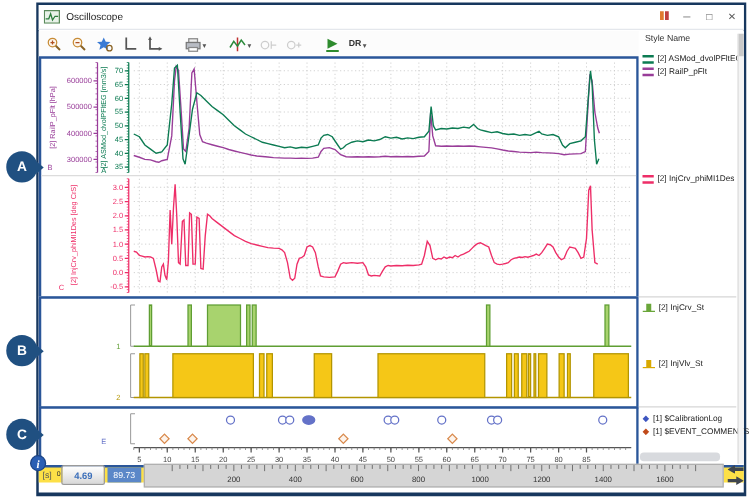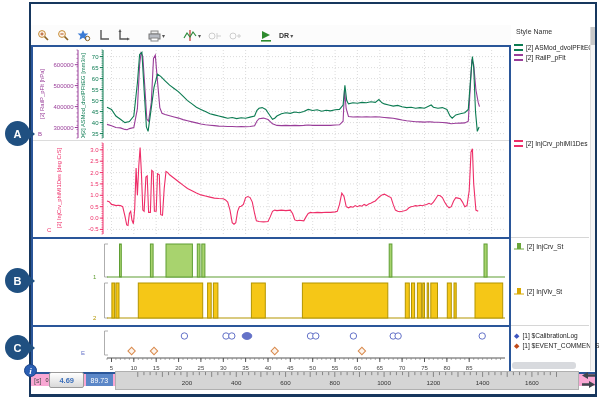--- a/index.html
+++ b/index.html
@@ -43,21 +43,21 @@
   .panel-hdr{position:absolute;left:5px;top:3px;font-size:7px;color:#333}
   .lgitem{position:absolute;left:3px;height:10px;display:flex;align-items:center;white-space:nowrap}
   .lglabel{font-size:6.6px;color:#222;margin-left:3px}
   .lgline{width:9px;height:7px;border-top:2px solid;border-bottom:2px solid}
   .lgdia{font-size:7px;line-height:7px}
   .psep{position:absolute;left:0;width:78px;height:1px;background:#d6d6d6}
   .pvscroll{position:absolute;right:0;top:2px;width:5px;height:344px;background:#f4f4f4;border-left:1px solid #ddd}
   .pvthumb{position:absolute;left:0;top:0;width:4px;height:18px;background:#c9c9c9}
 
   
-  .timeline{position:absolute;left:0;top:368px;width:564px;height:14px;background:#f9a8d4;
+  .timeline{position:absolute;left:0;top:368px;width:564px;height:14px;background:#fde047;
     border-top:2px solid #2a5699;display:flex;align-items:center}
   .unit{font-size:7px;color:#555;margin-left:3px}
   .zero{font-size:5.5px;color:#333;margin-left:4px}
   .thumbbox{width:35px;height:16px;margin-left:1px;background:linear-gradient(#ffffff,#d9d9d9);
     border:1px solid #9a9a9a;border-radius:2px;display:flex;align-items:center;justify-content:center;
     font-size:7.5px;font-weight:bold;color:#3b6fba}
   .bluebox{width:27px;height:12px;margin-left:2px;background:#5b87c8;color:#fff;
     display:flex;align-items:center;justify-content:center;font-size:7px}
   .ruler{margin-left:2px;width:470px;height:19px;background:#d5d5d5;border:1px solid #b0b0b0}
   .arrows{margin-left:3px;display:flex;flex-direction:column;gap:2px}
@@ -71,20 +71,38 @@
 <body>
 
 <div class="stage">
 
   <div class="badge" style="top:121px">A</div>
   <div class="badge" style="top:268px">B</div>
   <div class="badge" style="top:335px">C</div>
 
   <div class="win">
 
+    <div class="titlebar">
+      <svg width="13" height="11">
+        <rect x="0.5" y="0.5" width="12" height="10" fill="#e8f2e8" stroke="#5a8a5a"></rect>
+        <polyline points="1.5,7 4,7 5.5,3 7,8 9,5 11.5,5" fill="none" stroke="#2c7d3c" stroke-width="1"></polyline>
+      </svg>
+      <span class="title">Oscilloscope</span>
+      <div class="winbtns">
+        <span class="wbtn">
+          <svg width="9" height="9">
+              <rect x="1" y="1" width="3" height="7" fill="#e07a30"></rect>
+              <rect x="5" y="1" width="3" height="7" fill="#c04040"></rect>
+            </svg>
+        </span>
+        <span class="wbtn">─</span>
+        <span class="wbtn">□</span>
+        <span class="wbtn">✕</span>
+      </div>
+    </div>
 
     <div class="toolbar">
       <span class="tbtn">
         <svg width="13" height="13">
           <circle cx="5" cy="5" r="3.4" fill="#fdf6ec" stroke="#c78b35"></circle>
             <line x1="7.6" y1="7.6" x2="11" y2="11" stroke="#8a6224" stroke-width="1.6"></line>
           <line x1="3.4" y1="5" x2="6.6" y2="5" stroke="#b05020"></line>
             <line x1="5" y1="3.4" x2="5" y2="6.6" stroke="#b05020"></line>
         </svg>
       </span>

